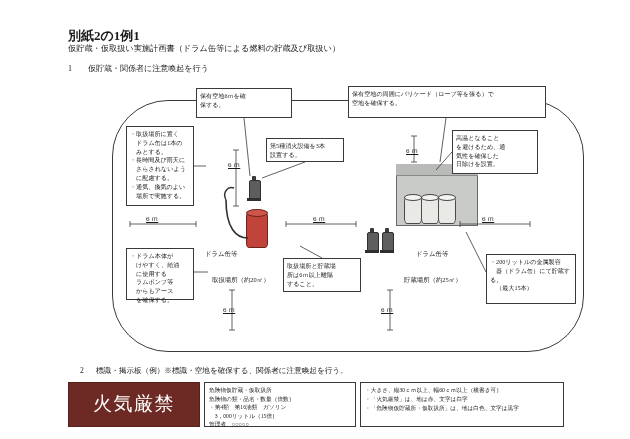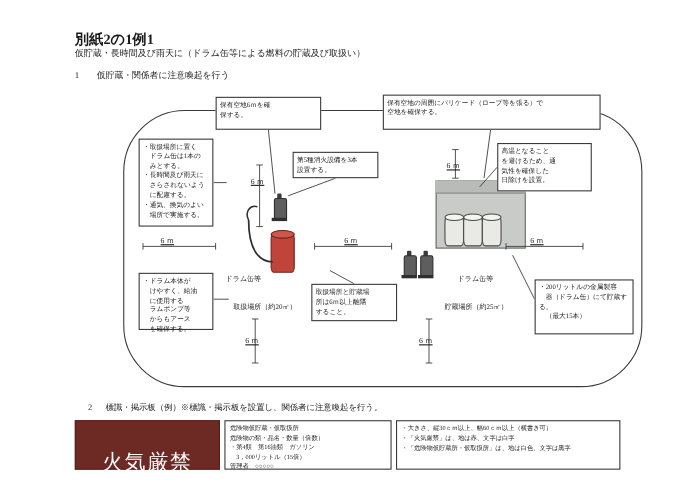--- a/index.html
+++ b/index.html
@@ -131,21 +131,20 @@
   
   .sign-wrap { position:absolute; left:68px; top:382px; width:496px; height:45px; }
   .sign-red {
     position:absolute; left:0; top:0; width:132px; height:45px;
     background:#6d2a24; border:1px solid #5a211c; box-sizing:border-box;
   }
   .sign-red-text {
     position:absolute; left:0; top:9px; width:132px;
     text-align:center; color:#ffffff; font-size:19px; letter-spacing:1.5px;
     font-family:"DejaVu Serif", serif;
-    margin-top:16px;
   }
   .sign-mid {
     position:absolute; left:136px; top:0; width:152px; height:45px;
     border:1px solid #3a3a3a; box-sizing:border-box;
     padding:3px 4px; font-size:5.7px; line-height:1.5; white-space:pre-line;
   }
   .sign-right {
     position:absolute; left:292px; top:0; width:204px; height:45px;
     border:1px solid #3a3a3a; box-sizing:border-box;
     padding:3px 4px; font-size:5.7px; line-height:1.6; white-space:pre-line;
@@ -153,21 +152,21 @@
 
   
   .page-rule { position:absolute; left:0; top:437px; width:630px; height:1px; background:#ffffff; }
 </style>
 </head>
 <body>
 
 <div class="page">
 
   <div class="t" id="hdr-appendix">別紙2の1例1</div>
-  <div class="t" id="hdr-title">仮貯蔵・長時間及び雨天に（ドラム缶等による燃料の貯蔵及び取扱い）</div>
+  <div class="t" id="hdr-title">仮貯蔵・仮取扱い実施計画書（ドラム缶等による燃料の貯蔵及び取扱い）</div>
   <div class="t" id="hdr-sec1no">1</div>
   <div class="t" id="hdr-sec1">仮貯蔵・関係者に注意喚起を行う</div>
 
   <div class="site"></div>
 
   <div class="pad"></div>
   <div class="pad-top-band"></div>
 
   <div class="drum d1">
       <span class="drum-top"></span>
@@ -284,21 +283,21 @@
   <div class="dim" id="dim-e">6 ｍ</div>
   <div class="dim" id="dim-f">6 ｍ</div>
   <div class="dim" id="dim-g">6 ｍ</div>
 
   <div class="t" id="cap-drum-left">ドラム缶等</div>
   <div class="t" id="cap-drum-right">ドラム缶等</div>
   <div class="t" id="cap-area-left">取扱場所（約20㎡）</div>
   <div class="t" id="cap-area-right">貯蔵場所（約25㎡）</div>
 
   <div class="t" id="sec2no">2</div>
-  <div class="t" id="sec2">標識・掲示板（例）※標識・掲示板を設置し、関係者に注意喚起を行う。</div>
+  <div class="t" id="sec2">標識・掲示板（例）※標識・空地を確保する、関係者に注意喚起を行う。</div>
 
   <div class="sign-wrap">
     <div class="sign-red"></div>
     <div class="sign-red-text">火気厳禁</div>
     <div class="sign-mid">危険物仮貯蔵・仮取扱所
 危険物の類・品名・数量（倍数）
 ・第4類　第16油類　ガソリン
 　3，000リットル（15倍）
 管理者　○○○○○</div>
     <div class="sign-right">・大きさ、縦30ｃｍ以上、幅60ｃｍ以上（横書き可）

